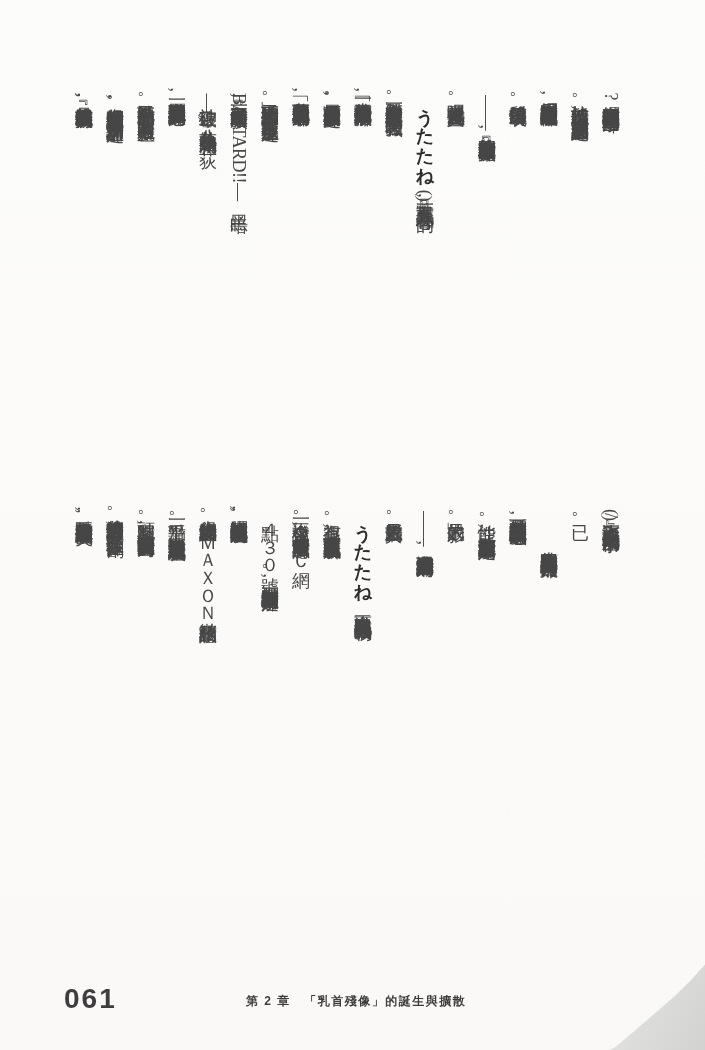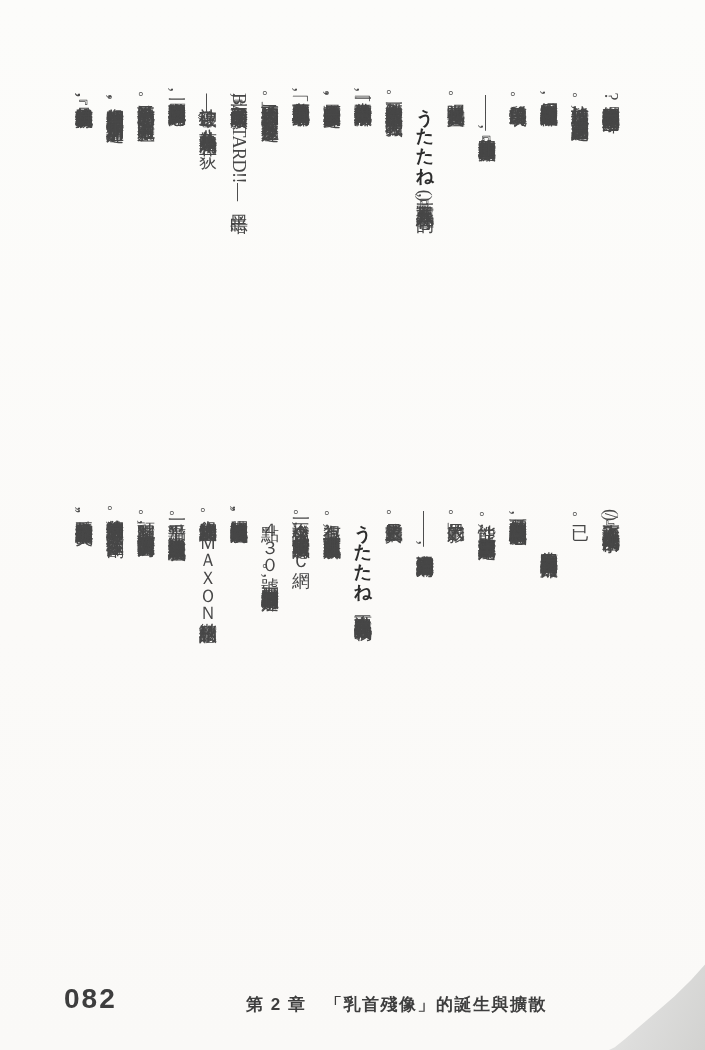--- a/index.html
+++ b/index.html
@@ -45,21 +45,21 @@
     font-weight: 700;
     font-size: 28px;
     letter-spacing: 2px;
     color: #3e3e3e;
   }
   .chapter {
     position: absolute;
     left: 246px; top: 993px;
     font-family: "Liberation Sans", "DejaVu Sans", sans-serif;
     font-weight: 700;
-    font-size: 17px;
+    font-size: 12px;
     letter-spacing: 1.5px;
     color: #3e3e3e;
   }
   .curl {
     position: absolute;
     right: 0; bottom: 0;
     width: 96px; height: 94px;
     background: linear-gradient(115deg, #ececea 0%, #dddddc 45%, #d2d2d0 100%);
     clip-path: polygon(100% 9%, 86% 25%, 68% 43%, 50% 59%, 33% 74%, 17% 88%, 6% 97%, 0% 100%, 100% 100%);
   }
@@ -101,16 +101,16 @@
       <div class="col">很有趣。因為乳頭是曲面,所以上下面的顏色照理</div>
       <div class="col">來說會不一樣。我當時最常使用的,應該是ＩＣ網</div>
       <div class="col">點４３０號。那是一種很細的帶狀漸層網點,當時</div>
       <div class="col">因為精度比較低,所以跟其他型號的網點相比,這</div>
       <div class="col">種網點的濃淡變化很大。ＭＡＸＯＮ的話應該稍微</div>
       <div class="col">平滑一點。總之,我就想說用這種濃淡差較大的漸</div>
       <div class="col">層來貼乳頭。因為曲面的轉彎處陰影最濃,所以我</div>
       <div class="col">就用了漸層網點上較濃的部分。然後,在割掉多餘</div>
       <div class="col">的部分時,我突然想到如果貼得更大片點,不就能</div>
     </section>
-  <span class="pagenum">082</span>
+  <span class="pagenum">061</span>
   <span class="chapter">第 2 章　「乳首殘像」的誕生與擴散</span>
   <div class="curl"></div>
 </div>
 
 </body></html>

